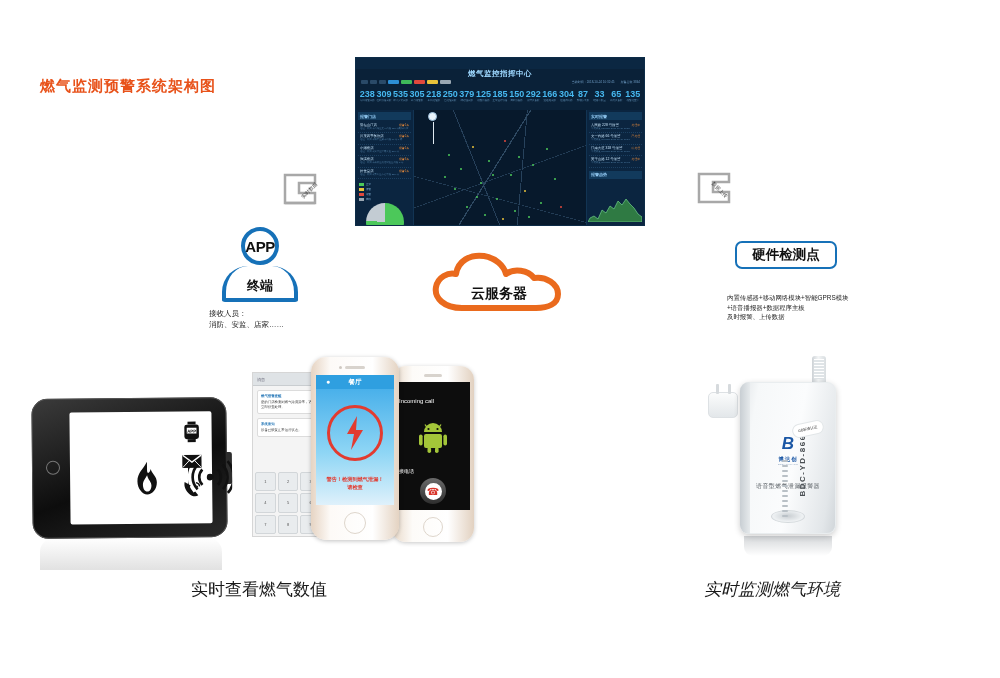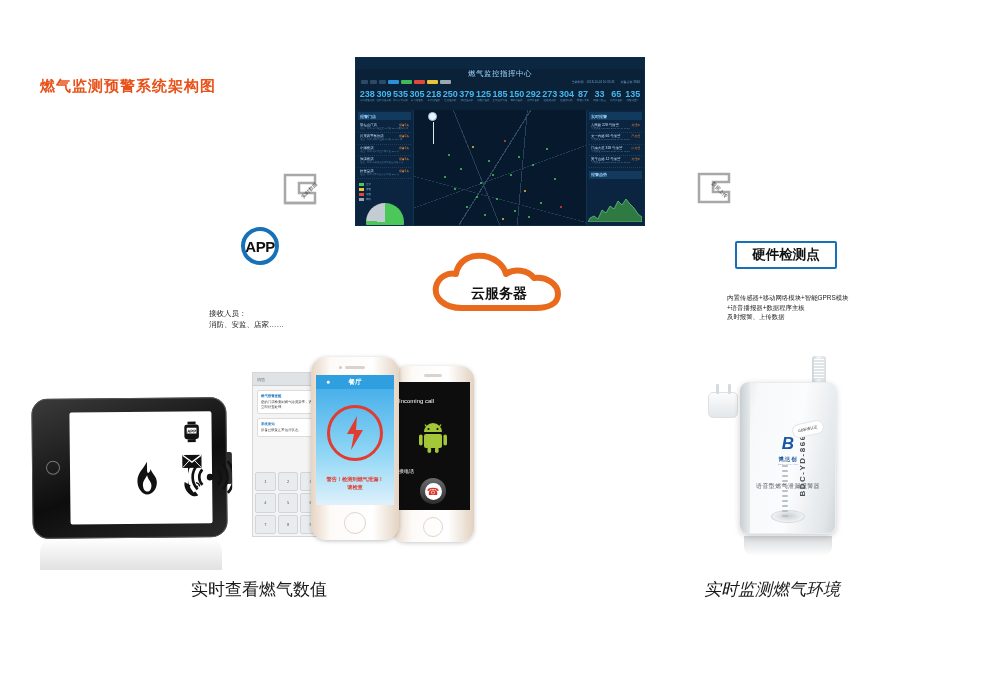--- a/index.html
+++ b/index.html
@@ -15,21 +15,21 @@
   }
 
   
   .dashboard {
     position:absolute; left:355px; top:57px; width:290px; height:169px;
     background:#0a2138; border:1px solid #0d2c48; overflow:hidden;
   }
   .db-topbar { position:relative; height:11px; background:#0b2742; }
   .db-title {
     position:absolute; left:0; right:0; top:11px; text-align:center;
-    font-size:7.5px; color:#9ed8ff; font-weight:normal; letter-spacing:.5px;
+    font-size:7.5px; color:#9ed8ff; font-weight:bold; letter-spacing:.5px;
   }
   .db-chips { position:absolute; left:5px; top:22px; display:flex; gap:2px; }
   .db-chip { width:11px; height:4px; border-radius:1px; }
   .db-chip.t { width:7px; background:#2a4a68; }
   .db-meta {
     position:absolute; right:4px; top:22px; display:flex; gap:6px;
     font-size:3px; color:#6f9cc4;
   }
   .db-stats {
     position:absolute; left:3px; right:3px; top:31px; height:19px;
@@ -130,21 +130,21 @@
   .cloud { position:absolute; left:428px; top:252px; width:142px; height:62px; }
   .cloud svg { width:100%; height:100%; display:block; }
   .cloud .clabel {
     position:absolute; left:0; right:0; top:33px; text-align:center;
     font-size:14px; font-weight:bold; color:#111;
   }
 
   
   .hw-box {
     position:absolute; left:735px; top:241px; width:102px; height:28px;
-    border:2.5px solid #1671b8; border-radius:2px; background:#fff;
+    border:2.5px solid #1671b8; border-radius:7px; background:#fff;
     display:flex; align-items:center; justify-content:center;
   }
   .hw-box span { font-size:13.5px; font-weight:bold; color:#111; }
   .hw-desc {
     position:absolute; left:727px; top:293px; font-size:6.4px; color:#1a1a1a;
     line-height:9.5px; white-space:nowrap;
   }
 
   
   .hphone {
@@ -412,21 +412,21 @@
     </div>
     <div class="db-stat">
       <div class="v">150</div>
       <div class="l">离线设备数</div>
     </div>
     <div class="db-stat">
       <div class="v">292</div>
       <div class="l">故障设备数</div>
     </div>
     <div class="db-stat">
-      <div class="v">273</div>
+      <div class="v">166</div>
       <div class="l">巡检完成数</div>
     </div>
     <div class="db-stat">
       <div class="v">304</div>
       <div class="l">巡检待办数</div>
     </div>
     <div class="db-stat">
       <div class="v">87</div>
       <div class="l">新增安装数</div>
     </div>
@@ -584,20 +584,23 @@
 <div class="arrow arrow-right">
   <svg viewBox="0 0 52 40" width="52" height="40">
     <path d="M4 34 L4 6 L34 6 L34 14 L18 14 L18 24 L34 24 L34 34 Z" fill="none" stroke="#a8a8a8" stroke-width="2.5"></path>
   </svg>
   <span class="lbl">数据上传</span>
 </div>
 
 <div class="app-person">
   <div class="app-head">
     <span>APP</span>
+  </div>
+  <div class="app-body">
+    <span>终端</span>
   </div>
 </div>
 <div class="recv-text">
   <div>接收人员：</div>
   <div>消防、安监、店家……</div>
 </div>
 
 <div class="cloud">
   <svg viewBox="0 0 142 62">
     <path d="M34 56 C16 56 6 46 8 35 C10 25 20 20 28 22 C30 9 42 2 56 4 C68 6 76 14 78 22

